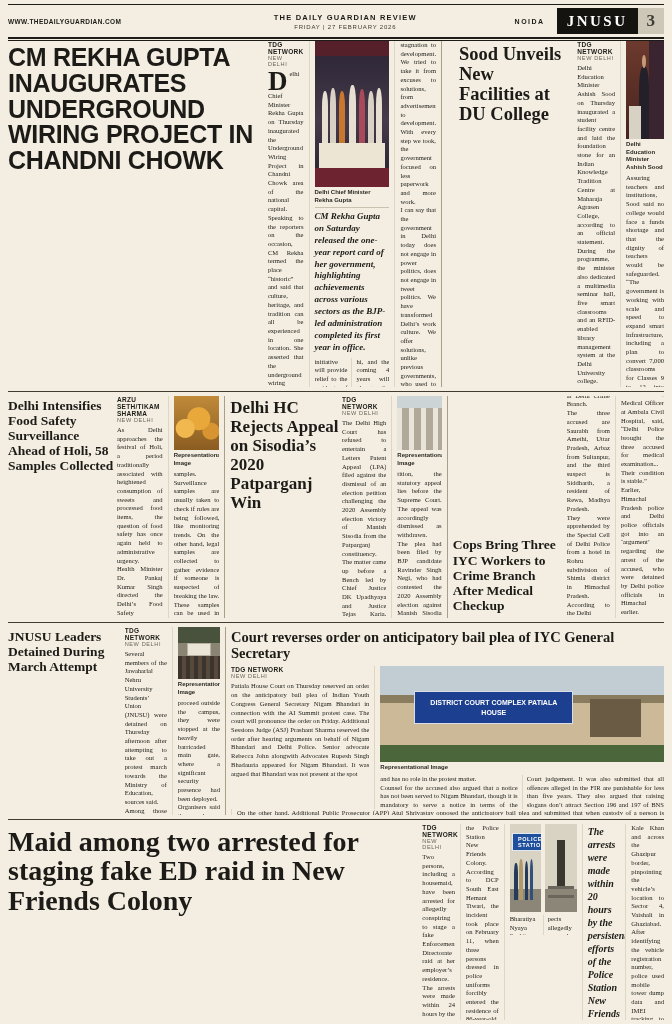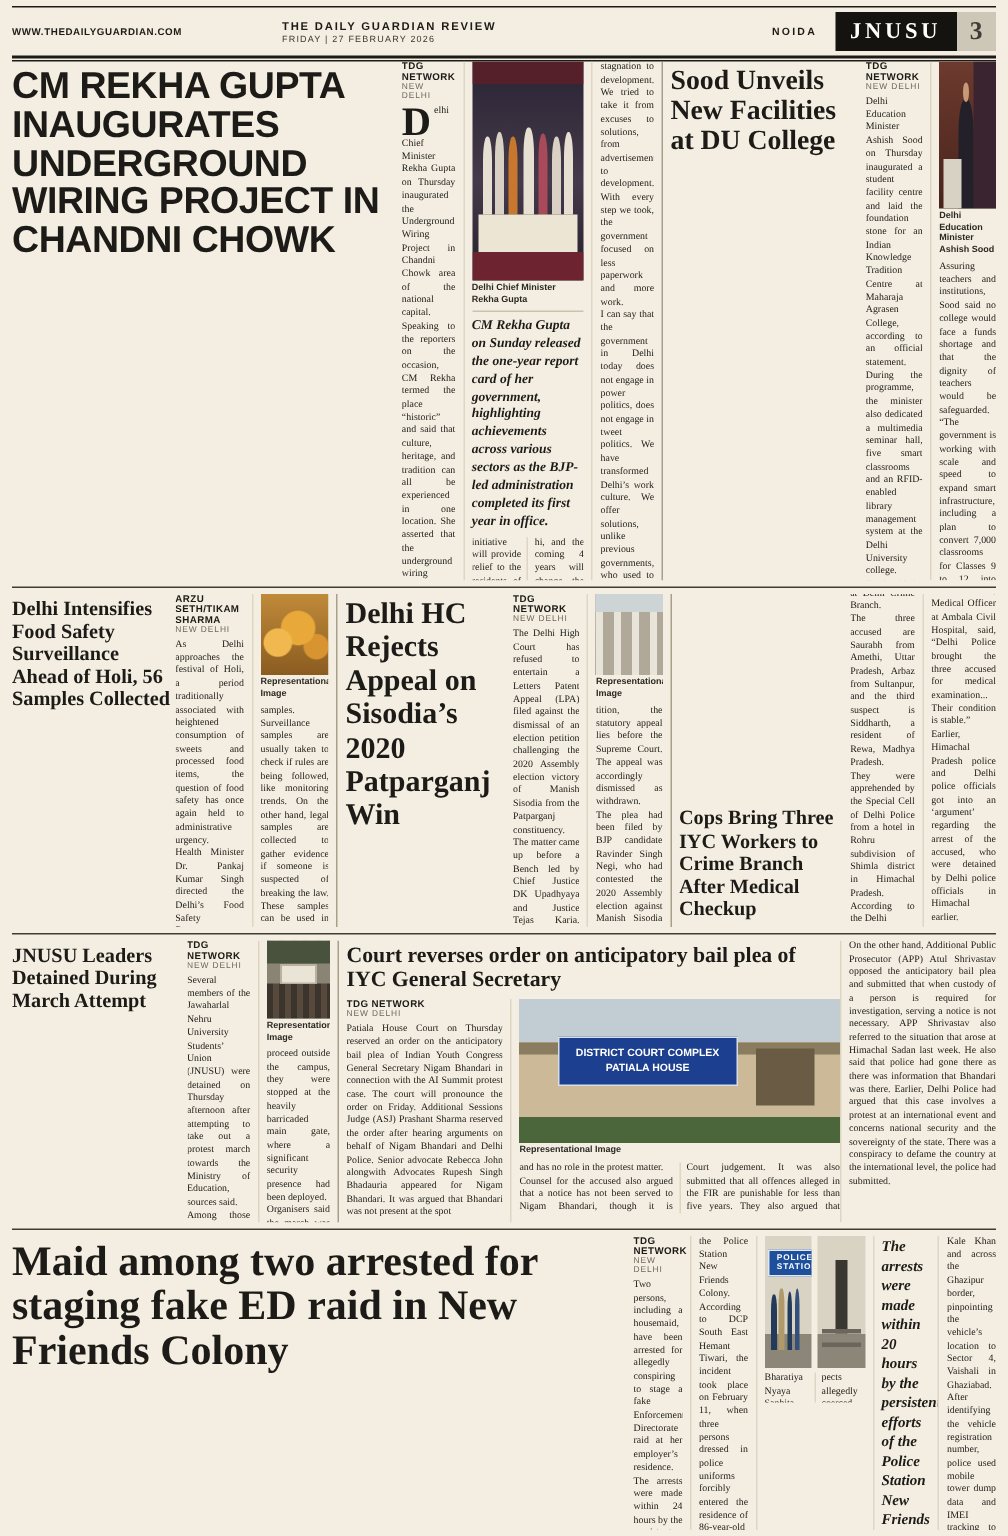--- a/index.html
+++ b/index.html
@@ -4,21 +4,21 @@
 <style>
   *{margin:0;padding:0;box-sizing:border-box;}
   html,body{background:#7d7a72;}
   body{display:flex;justify-content:center;font-family:"Liberation Serif",serif;}
   .page{width:672px;height:1024px;background:#f3eee1;color:#1c1b17;padding:4px 8px 4px;overflow:hidden;position:relative;}
 
   
   .hdr{border-top:1px solid #1c1b17;padding-top:2px;}
   .hdr-row{display:flex;align-items:center;height:28px;}
   .hdr-url{font-family:"Liberation Sans",sans-serif;font-size:6.5px;font-weight:700;letter-spacing:.4px;flex:0 0 180px;}
-  .hdr-center{flex:1;text-align:left;}
+  .hdr-center{flex:1;text-align:center;}
   .hdr-mast{font-family:"Liberation Sans",sans-serif;font-size:7.5px;font-weight:700;letter-spacing:1.2px;}
   .hdr-date{font-family:"Liberation Sans",sans-serif;font-size:6px;letter-spacing:.8px;color:#3a382f;margin-top:2px;}
   .hdr-edition{font-family:"Liberation Sans",sans-serif;font-size:7px;font-weight:700;letter-spacing:1.5px;margin:0 12px;}
   .hdr-sec{display:flex;align-items:stretch;height:26px;}
   .hdr-city{background:#141310;color:#fff;font-weight:700;font-size:15px;letter-spacing:2.5px;padding:0 10px;display:flex;align-items:center;}
   .hdr-no{background:#ccc7b6;color:#3f3d36;font-size:17px;font-weight:700;padding:0 9px;display:flex;align-items:center;}
   .hdr-rule{height:4px;border-top:2px solid #1c1b17;border-bottom:1px solid #1c1b17;margin-top:2px;}
 
   
   .row{display:flex;overflow:hidden;}
@@ -35,21 +35,21 @@
   .col:first-child{border-left:none;padding-left:0;}
   .col:last-child{padding-right:0;}
   .bt{font-size:6.6px;line-height:1.32;text-align:justify;white-space:pre-line;overflow:hidden;}
   .byl{font-family:"Liberation Sans",sans-serif;font-weight:700;font-size:6.5px;letter-spacing:.3px;}
   .dl{font-family:"Liberation Sans",sans-serif;font-size:5.6px;color:#6d675a;letter-spacing:.6px;margin-bottom:3px;}
   .cap{font-family:"Liberation Sans",sans-serif;font-weight:700;font-size:6px;color:#2b2923;margin:2px 0 3px;line-height:1.25;}
   .dropcap{float:left;font-weight:700;font-size:27px;line-height:21px;padding:1px 2px 0 0;}
 
   .hl{font-weight:700;}
   .hl-main{font-family:"Liberation Sans",sans-serif;font-weight:800;font-size:25px;line-height:1.03;letter-spacing:-.3px;margin:4px 0 7px;}
-  .hl-sood{font-size:18.5px;line-height:1.08;margin:4px 0 6px;}
+  .hl-sood{font-size:18.5px;line-height:1.08;margin:4px 12px 6px;}
   .hl-b{font-size:13.5px;line-height:1.12;margin:2px 0 5px;}
   .hl-maid{font-size:28px;line-height:1.05;margin:3px 0 5px;}
 
   .standfirst{font-style:italic;font-weight:700;font-size:9px;line-height:1.32;margin:3px 0 4px;}
   .pullquote{font-style:italic;font-weight:700;font-size:10px;line-height:1.3;margin:1px 0 5px;}
 
   
   .ph{position:relative;width:100%;overflow:hidden;background:#9a958a;}
   .ph-abs{position:absolute;}
   .fig{position:absolute;border-radius:45% 45% 6% 6% / 30% 30% 0 0;}
@@ -71,21 +71,21 @@
   .two-col>.bt:last-child{padding-left:4px;}
 
   .photos{display:flex;gap:4px;}
   .photos>.ph{flex:1;}
 
   
   .lead{flex:0 0 428px;}
   .lead-mid .standfirst{border-top:1px solid #c9c2ae;padding-top:3px;}
   .lead-mini{height:64px;}
   
-  .court{flex-direction:row;}
+  .court{flex-direction:column;}
   .court-main{flex:1;display:flex;flex-direction:column;min-width:0;}
   .court-right{flex:0 0 104px;border-left:1px solid #ddd6c3;padding-left:5px;overflow:hidden;}
   .jnusu{flex:0 0 212px;}
 </style>
 </head>
 <body>
 
 <div class="page">
 
   <header class="hdr">
@@ -123,21 +123,21 @@
               <div class="fig" style="left:21%;bottom:30%;width:8%;height:38%;background:#d9d2c4;"></div>
               <div class="fig" style="left:33%;bottom:30%;width:8%;height:36%;background:#c8782e;"></div>
               <div class="fig" style="left:46%;bottom:30%;width:9%;height:40%;background:#e6dfd2;"></div>
               <div class="fig" style="left:59%;bottom:30%;width:8%;height:37%;background:#a84a5a;"></div>
               <div class="fig" style="left:71%;bottom:30%;width:8%;height:36%;background:#d9d2c4;"></div>
               <div class="fig" style="left:82%;bottom:30%;width:8%;height:38%;background:#e6dfd2;"></div>
               <div class="ph-abs" style="left:6%;bottom:13%;right:6%;height:17%;background:#ece5d4;"></div>
               <div class="ph-abs" style="left:0;bottom:0;right:0;height:13%;background:#6e2430;"></div>
             </div>
             <div class="cap">Delhi Chief Minister Rekha Gupta</div>
-            <div class="standfirst">CM Rekha Gupta on Sunday released the one-year report card of her government, highlighting achievements across various sectors as the BJP-led administration completed its first year in office.</div>
+            <div class="standfirst">CM Rekha Gupta on Saturday released the one-year report card of her government, highlighting achievements across various sectors as the BJP-led administration completed its first year in office.</div>
             <div class="two-col lead-mini">
               <div class="bt">initiative will provide relief to the residents of Chandni Chowk from the web of electric poles and cables that had long troubled them,” CM Rekha Gupta said.
 Speaking on the occasion, the CM said, “These 365 days were the days that changed the course of Del-</div>
               <div class="bt">hi, and the coming 4 years will change the condition of Delhi. Taking new decisions in the interest of the people of Delhi and carrying out development works in Delhi is our daily routine. On completion of one year, I congratulate the people of Delhi.”
 She added, “In one year, we have tried to take Delhi from</div>
             </div>
           </div>
           <div class="col">
             <div class="bt">stagnation to development. We tried to take it from excuses to solutions, from advertisements to development.
 With every step we took, the government focused on less paperwork and more work.
@@ -178,21 +178,21 @@
           </div>
         </div>
       </div>
     </section>
   </div>
 
   <div class="hrule"></div>
 
   <div class="row rowB">
     <section class="story" style="flex:1;">
-      <h2 class="hl hl-b">Delhi Intensifies Food Safety Surveillance Ahead of Holi, 56 Samples Collected</h2>
+      <h2 class="hl hl-b">Delhi Intensifies Food Safety Surveillance Ahead of Holi, 58 Samples Collected</h2>
       <div class="fill">
         <div class="cols">
           <div class="col">
             <div class="byl">ARZU SETH/TIKAM SHARMA</div>
             <div class="dl">NEW DELHI</div>
             <div class="bt">As Delhi approaches the festival of Holi, a period traditionally associated with heightened consumption of sweets and processed food items, the question of food safety has once again held to administrative urgency.
 Health Minister Dr. Pankaj Kumar Singh directed the Delhi’s Food Safety Department intensive enforcement drive across the National Capital against food adulteration.
 Following the direction, Food Safety Department Undertook an extensive regulatory crackdown, collected a total of 66 food samples were during the special drive, including 54 classified as surveillance samples and 12 as legal</div>
           </div>
           <div class="col">
@@ -201,21 +201,21 @@
             <div class="bt">samples.
 Surveillance samples are usually taken to check if rules are being followed, like monitoring trends. On the other hand, legal samples are collected to gather evidence if someone is suspected of breaking the law. These samples can be used in court to prove a violation. Sixteen samples were lifted under the “Prepared Foods” category, of which seven were designated legal. Eighteen samples fell within the classification of salts, spices, soaps, sauces, salads and protein products.</div>
           </div>
         </div>
       </div>
     </section>
 
     <div class="vdiv"></div>
 
     <section class="story" style="flex:1;">
-      <h2 class="hl hl-b" style="font-size:20px;">Delhi HC Rejects Appeal on Sisodia’s 2020 Patparganj Win</h2>
+      <h2 class="hl hl-b" style="font-size:17px;">Delhi HC Rejects Appeal on Sisodia’s 2020 Patparganj Win</h2>
       <div class="fill">
         <div class="cols">
           <div class="col">
             <div class="byl">TDG NETWORK</div>
             <div class="dl">NEW DELHI</div>
             <div class="bt">The Delhi High Court has refused to entertain a Letters Patent Appeal (LPA) filed against the dismissal of an election petition challenging the 2020 Assembly election victory of Manish Sisodia from the Patparganj constituency.
 The matter came up before a Bench led by Chief Justice DK Upadhyaya and Justice Tejas Karia. During the hearing, the Chief Justice questioned the maintainability of the appeal, observing that election petitions are governed by the Representation of the People Act (RPA) and asking under what provision an LPA could be filed.
 The Bench pointed out that if a party seeks to challenge an order passed in an election pe-</div>
           </div>
           <div class="col">

